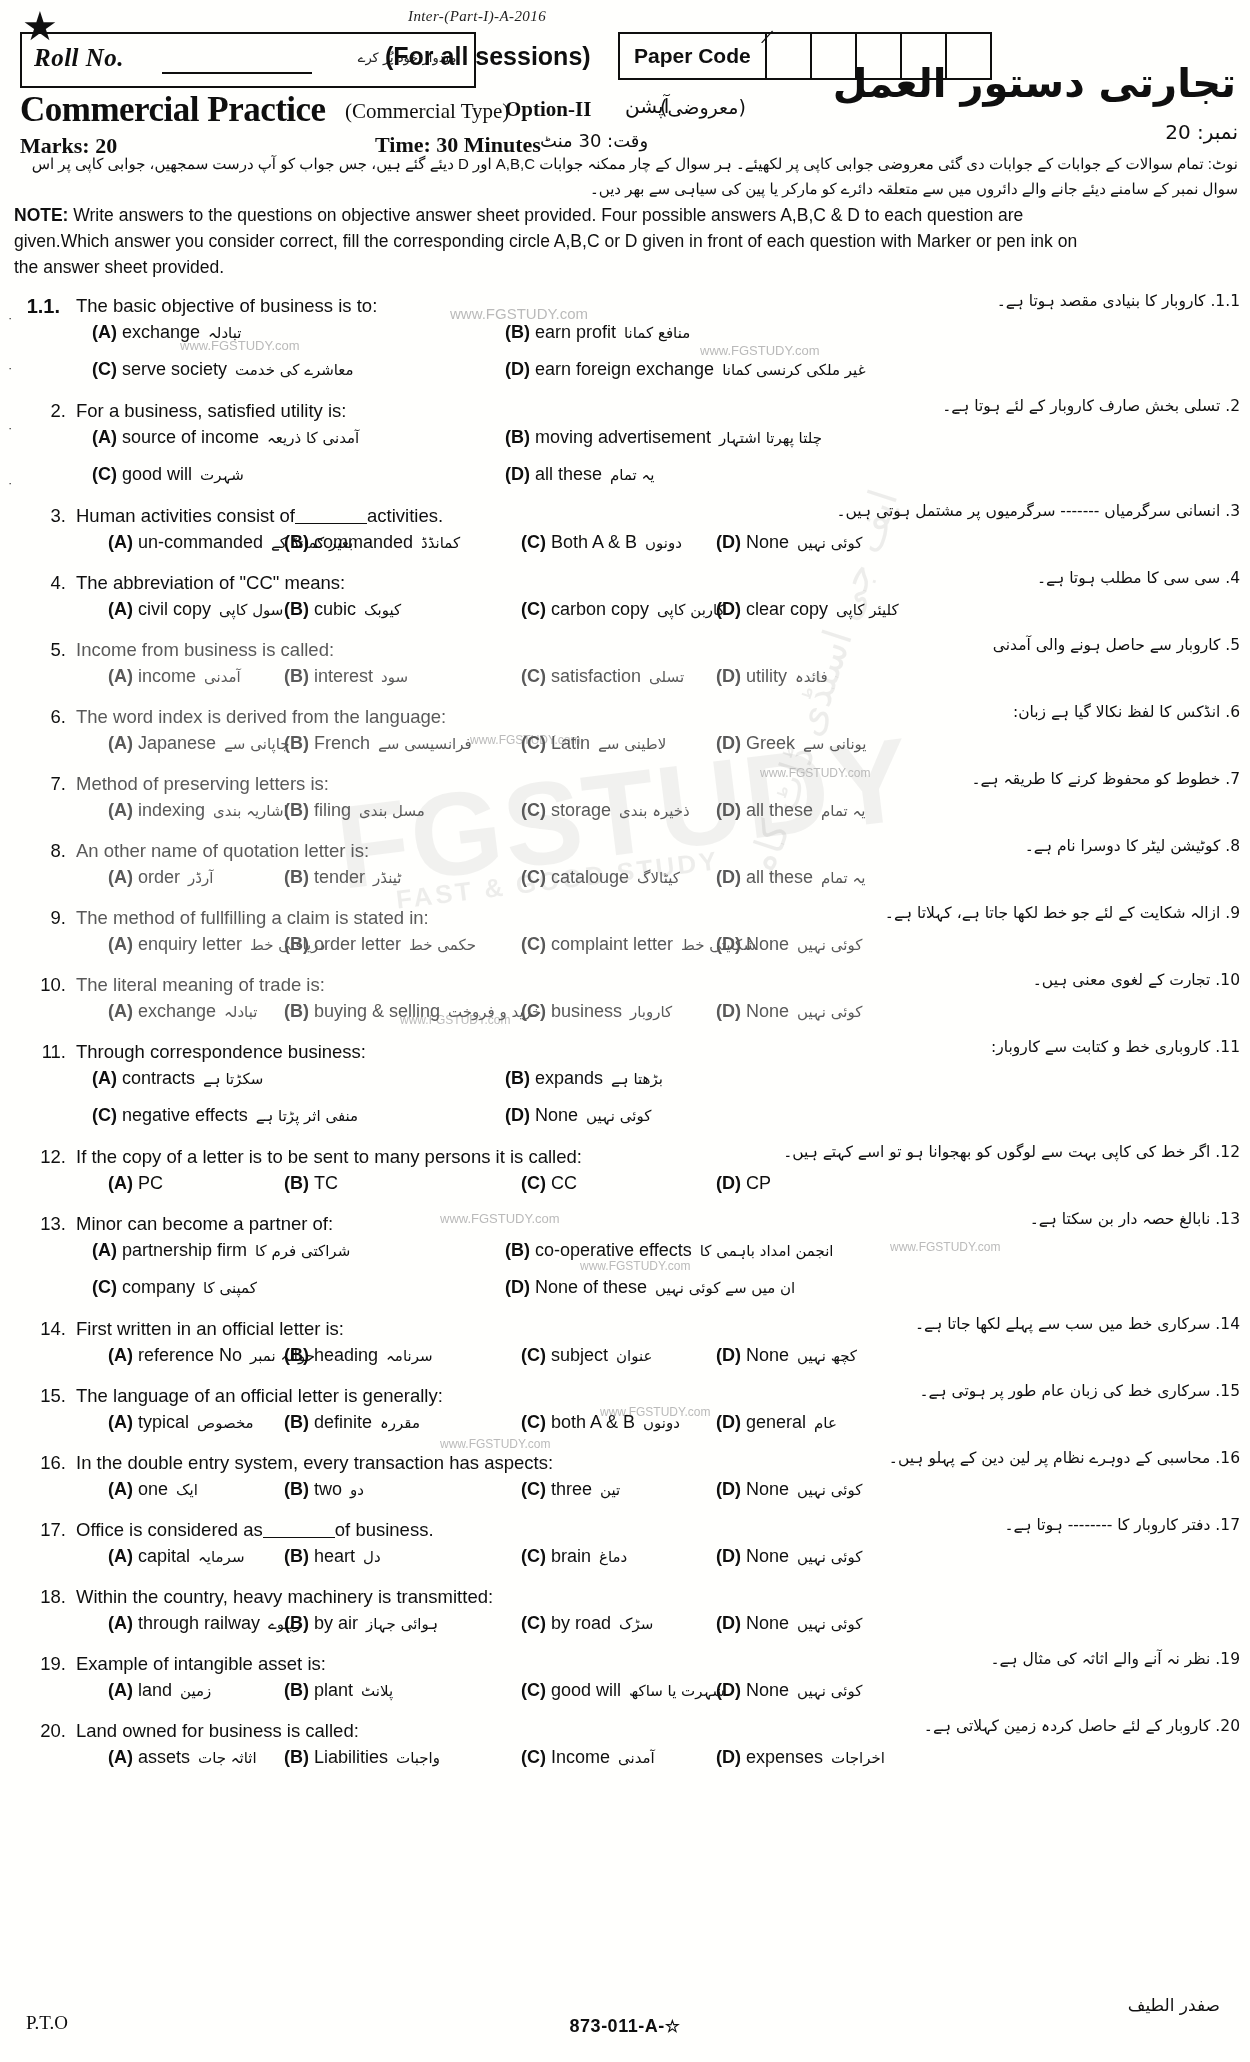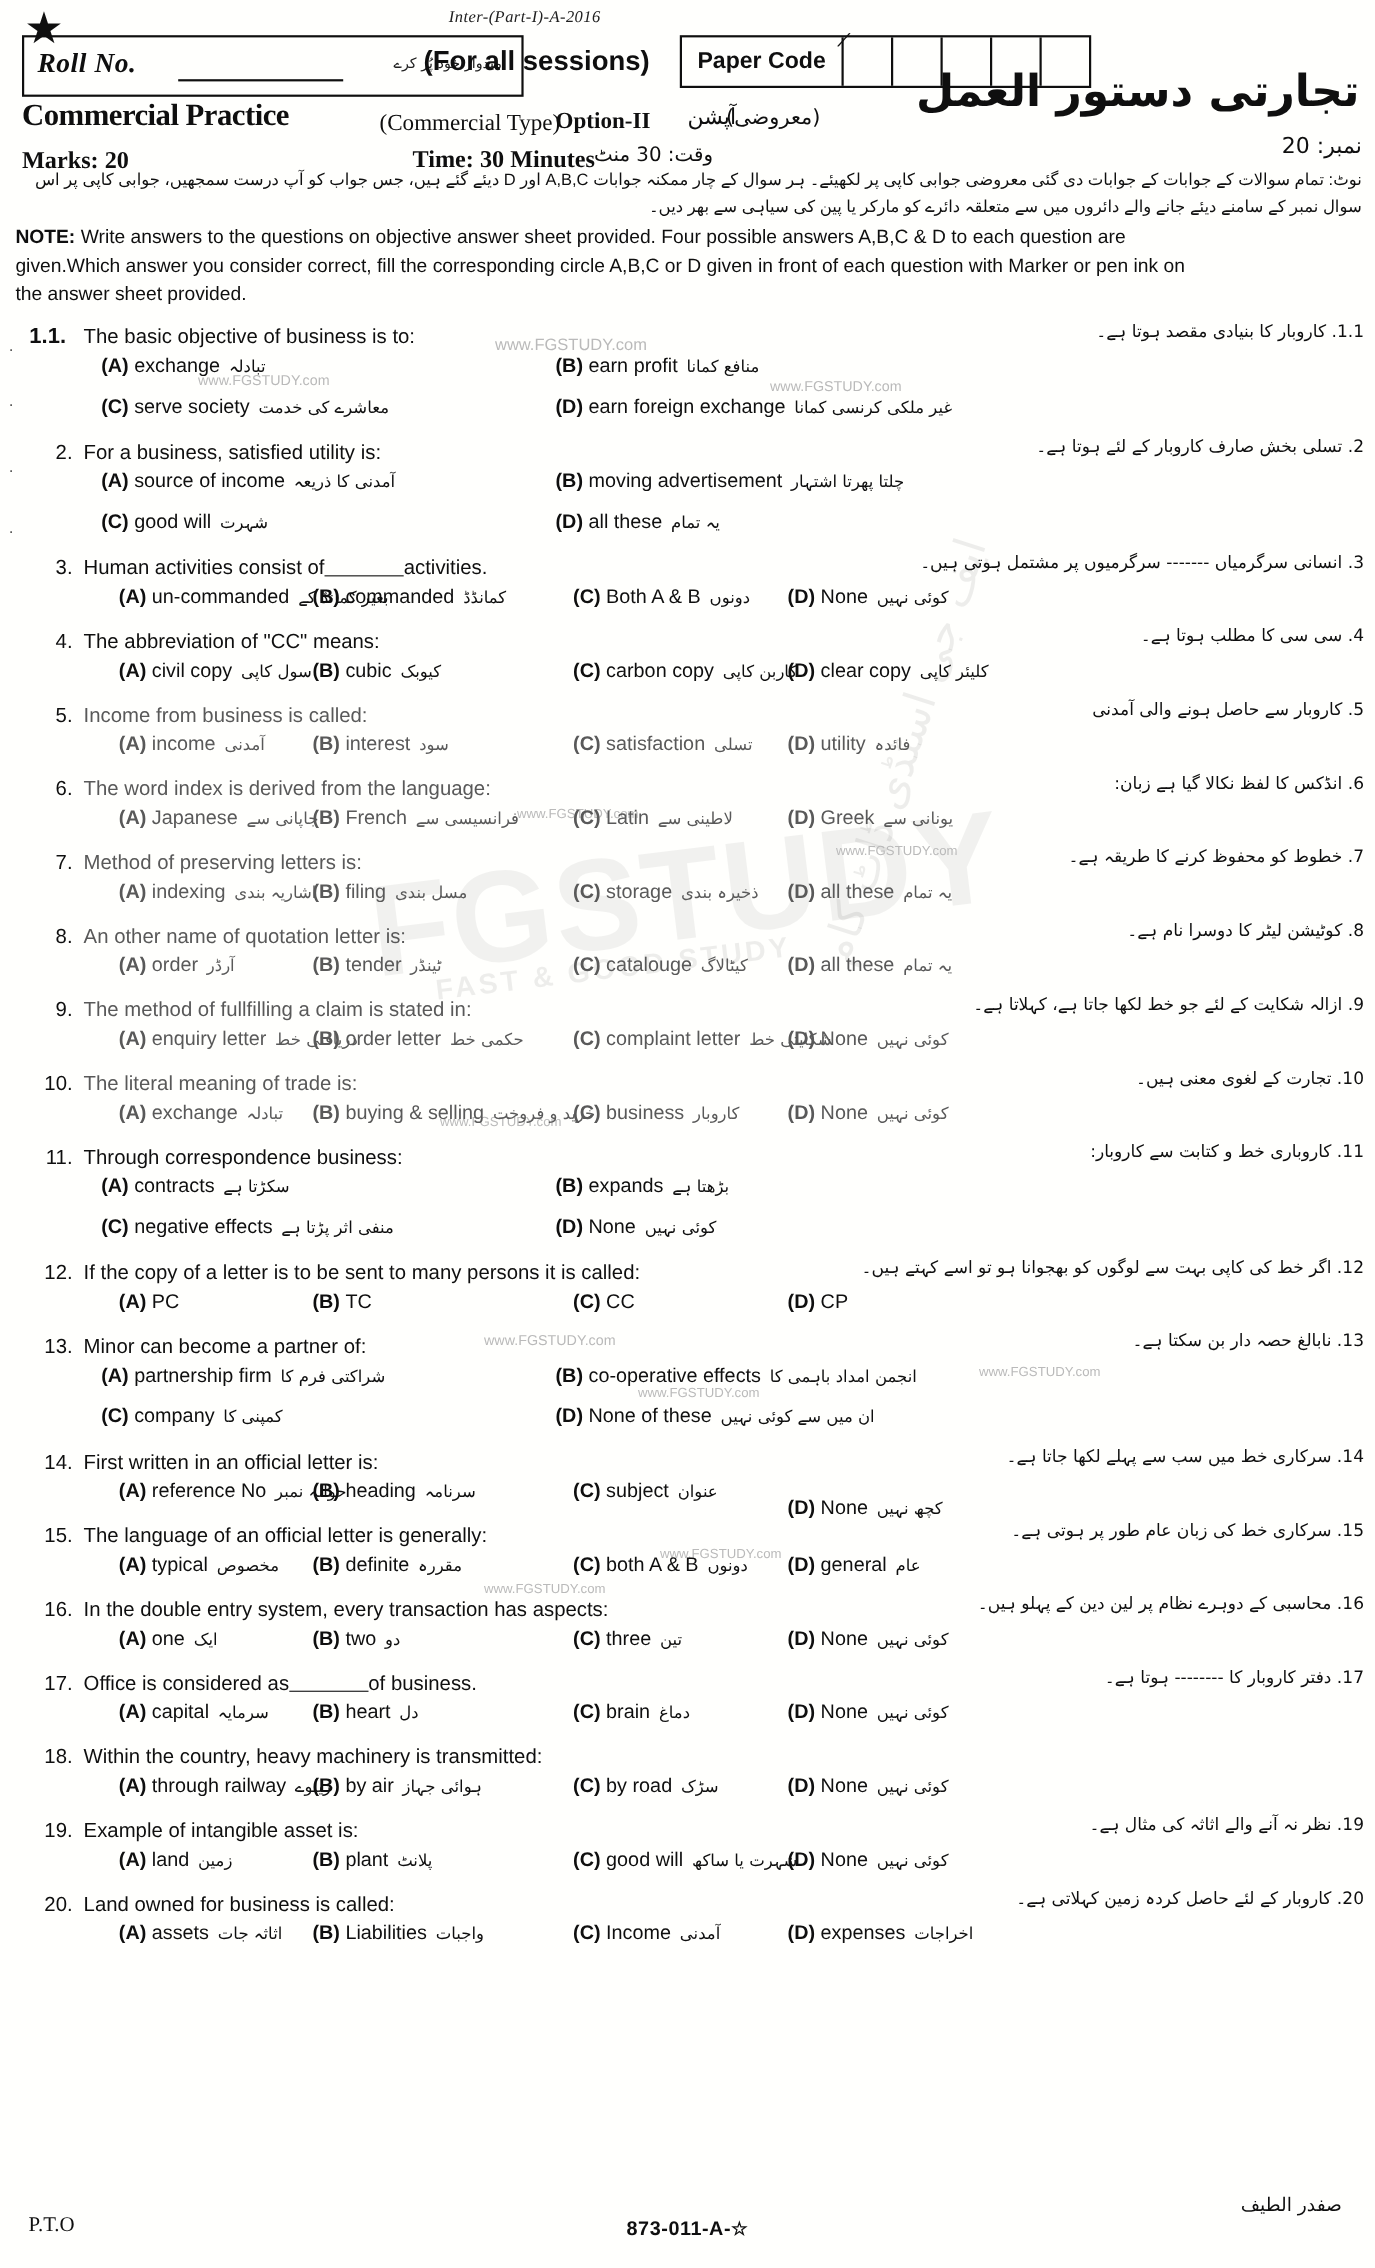--- a/index.html
+++ b/index.html
@@ -50,21 +50,21 @@
   }
   .papercode-label{
     display:flex;align-items:center;justify-content:center;
     padding:0 14px;font-size:21px;font-weight:700;border-right:2px solid #111;
   }
   .pc-cell{width:43px;border-right:2px solid #111;}
   .pc-cell:last-child{border-right:none;}
 
   .title{
     position:absolute;left:20px;top:90px;font-family:"Liberation Serif",serif;
-    font-size:28px;font-weight:700;letter-spacing:-.5px;
+    font-size:35px;font-weight:700;letter-spacing:-.5px;
   }
   .objtype{
     position:absolute;left:345px;top:99px;font-size:21px;font-family:"Liberation Serif",serif;
   }
   .optionii{
     position:absolute;left:505px;top:97px;font-size:21px;font-weight:700;
     font-family:"Liberation Serif",serif;
   }
   .urdu-option{
     position:absolute;left:625px;top:94px;font-size:20px;direction:rtl;
@@ -402,21 +402,21 @@
       <div class="q">
         <div class="qhead">
           <span class="qnum">14.</span>
           <span class="qtext ">First written in an official letter is:</span>
           <span class="qurdu">14.  سرکاری خط میں سب سے پہلے لکھا جاتا ہے۔</span>
         </div>
         <div class="opts row-h">
           <div class="opt " style="left: 92px; top: 0px;"><span class="lbl">(A) </span><span>reference No</span><span class="ur">حوالہ نمبر</span></div>
           <div class="opt " style="left: 268px; top: 0px;"><span class="lbl">(B) </span><span>heading</span><span class="ur">سرنامہ</span></div>
           <div class="opt " style="left: 505px; top: 0px;"><span class="lbl">(C) </span><span>subject</span><span class="ur">عنوان</span></div>
-          <div class="opt " style="left: 700px; top: 15px; text-align: center;"><span class="lbl">(D) </span><span>None</span><span class="ur">کچھ نہیں</span></div>
+          <div class="opt " style="left: 700px; top: 0px; text-align: center;"><span class="lbl">(D) </span><span>None</span><span class="ur">کچھ نہیں</span></div>
         </div>
       </div>
       <div class="q">
         <div class="qhead">
           <span class="qnum">15.</span>
           <span class="qtext ">The language of an official letter is generally:</span>
           <span class="qurdu">15.  سرکاری خط کی زبان عام طور پر ہوتی ہے۔</span>
         </div>
         <div class="opts row-h">
           <div class="opt " style="left: 92px; top: 0px;"><span class="lbl">(A) </span><span>typical</span><span class="ur">مخصوص</span></div>

